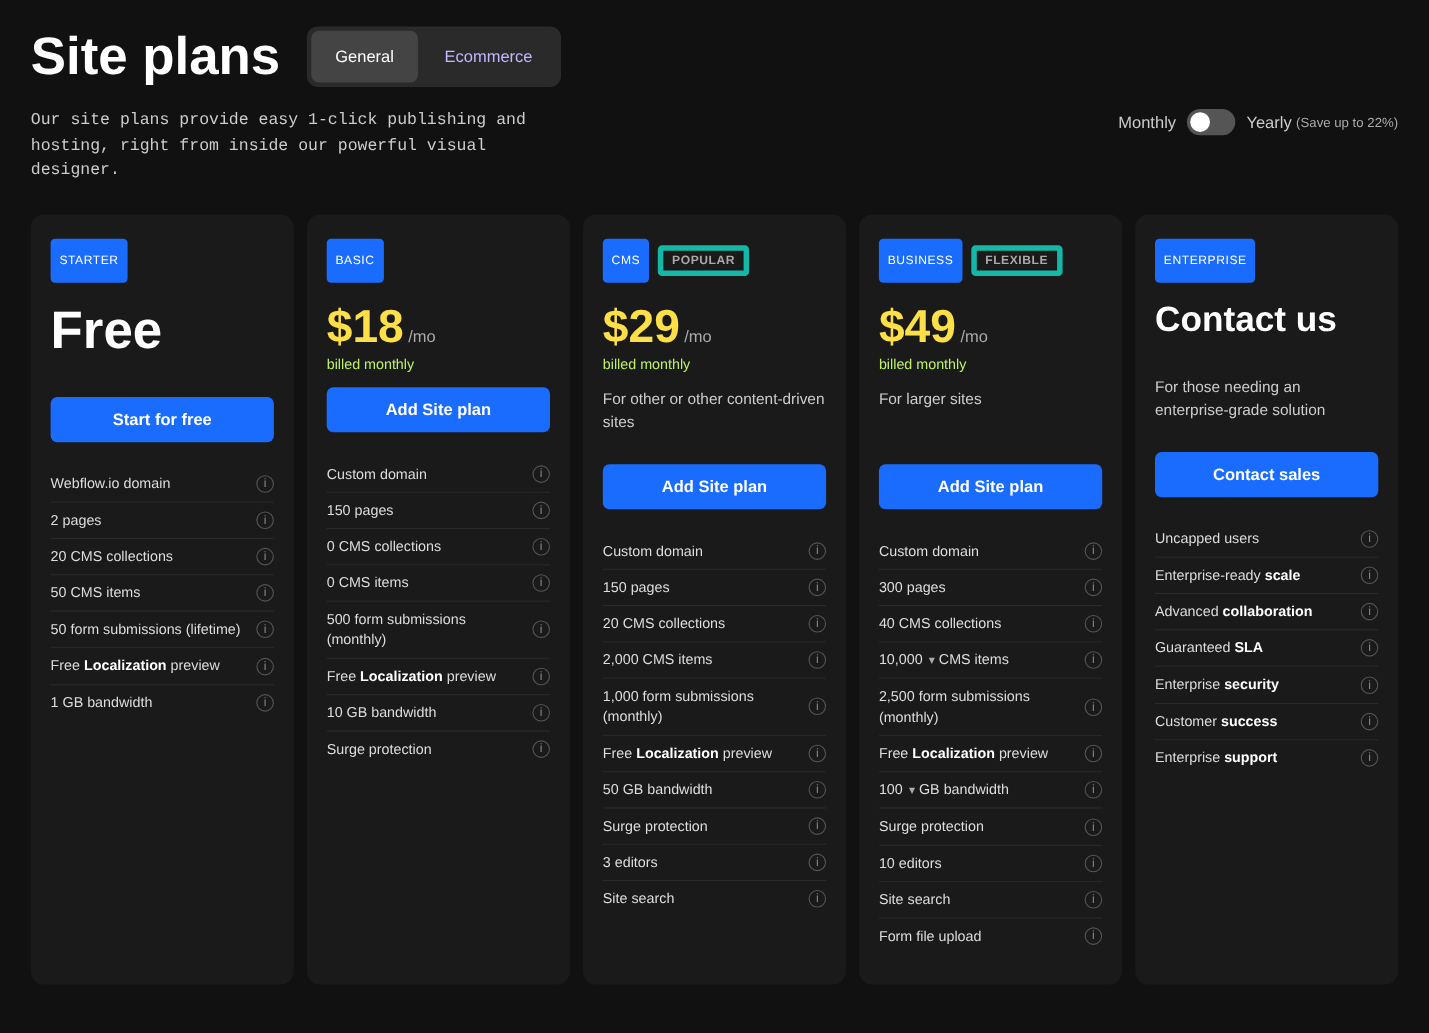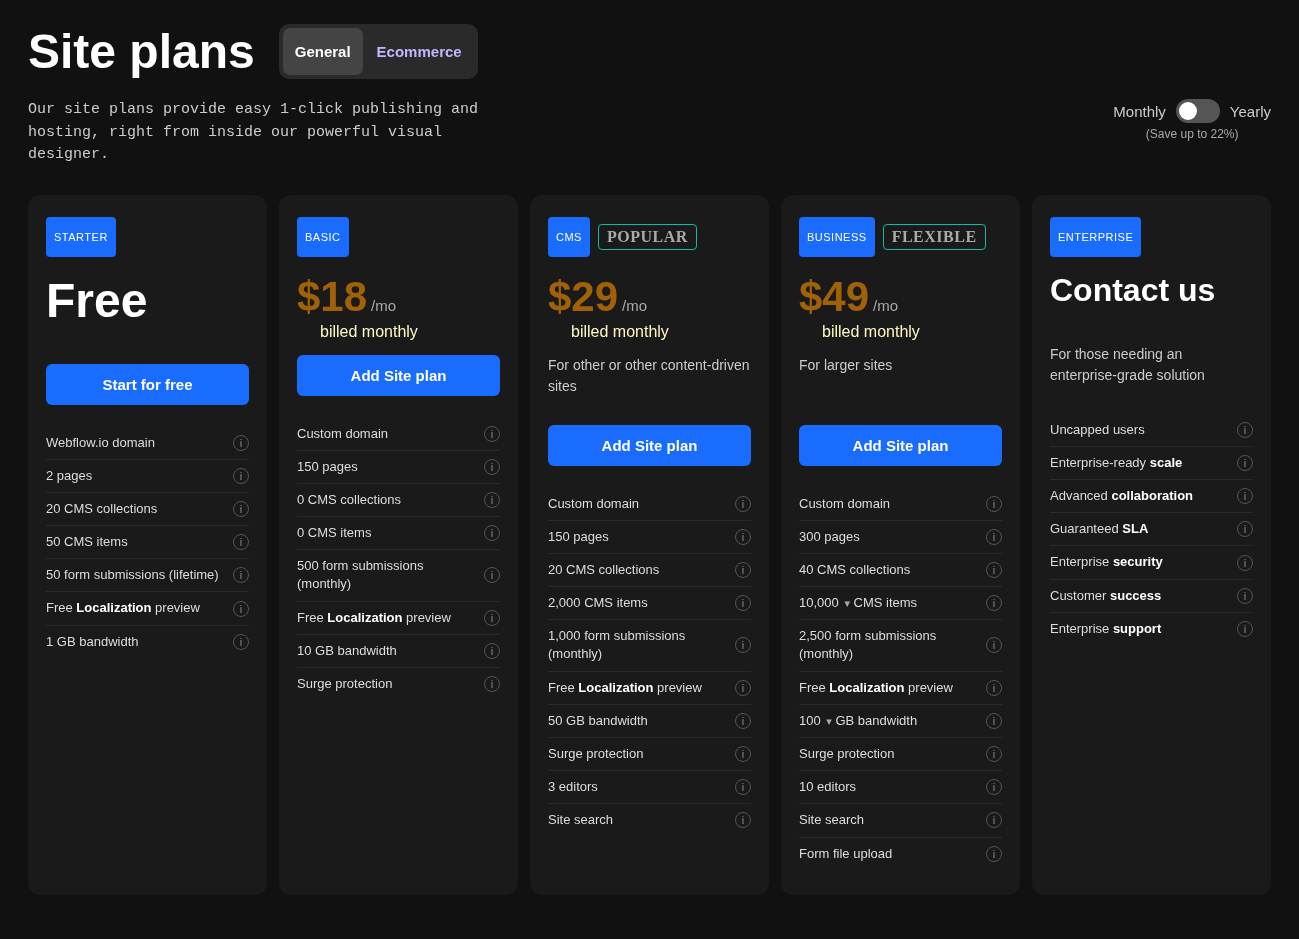--- a/index.html
+++ b/index.html
@@ -23,25 +23,25 @@
       color: #fff;
     }
     .tab-group {
       display: flex;
       background: #2a2a2a;
       border-radius: 10px;
       padding: 4px;
       gap: 2px;
     }
     .tab {
-      padding: 8px 12px;
+      padding: 8px 22px;
       border-radius: 7px;
       font-size: 15px;
       cursor: pointer;
-      font-weight: 700;
+      font-weight: 400;
       border: none;
       outline: none;
     }
     .tab.active {
       background: #444;
       color: #fff;
     }
     .tab.inactive {
       background: transparent;
       color: #c4b5fd;
@@ -56,21 +56,21 @@
     }
     .subtitle-text {
       font-size: 15px;
       color: #ccc;
       max-width: 500px;
       line-height: 1.5;
       font-family: Liberation Mono, monospace;
     }
     .billing-toggle-area {
       display: flex;
-      flex-direction: column;
+      flex-direction: row;
       align-items: center;
       gap: 4px;
     }
     .billing-toggle-row {
       display: flex;
       align-items: center;
       gap: 10px;
     }
     .billing-label {
       font-size: 15px;
@@ -127,63 +127,61 @@
       color: #fff;
       font-size: 11px;
       font-weight: 400;
       padding: 14px 8px;
       border-radius: 4px;
       letter-spacing: 0.5px;
     }
     .plan-badge-secondary {
       background: transparent;
       color: #aaa;
-      font-size: 16px;
+      font-size: 11px;
       font-weight: 600;
       padding: 3px 8px;
       border-radius: 4px;
-      border: 1px solid #14b8a6;
+      border: 5px solid #14b8a6;
       letter-spacing: 0.5px;
-      font-family: Liberation Serif, serif;
     }
 
     .plan-price-free {
       font-size: 48px;
       font-weight: 800;
       color: #fff;
       margin-bottom: 4px;
     }
     .plan-price-row {
       display: flex;
       align-items: baseline;
       gap: 4px;
       margin-bottom: 2px;
     }
     .plan-price-amount {
       font-size: 42px;
       font-weight: 800;
-      color: #a16207;
+      color: #fde047;
     }
     .plan-price-unit {
       font-size: 15px;
       color: #aaa;
       font-weight: 400;
     }
     .plan-price-contact {
       font-size: 32px;
       font-weight: 800;
       color: #fff;
       margin-bottom: 4px;
       line-height: 1.1;
     }
     .plan-billing {
-      font-size: 16px;
-      color: #fef9c3;
+      font-size: 13px;
+      color: #bef264;
       margin-bottom: 14px;
-      margin-left: 23px;
     }
     .plan-description {
       font-size: 14px;
       color: #ccc;
       line-height: 1.5;
       margin-bottom: 20px;
       min-height: 50px;
     }
 
     .plan-cta {
@@ -467,20 +465,21 @@
     </div>
       </div>
     </div>
     <div class="plan-card">
       <div class="plan-header">
     <span class="plan-badge">ENTERPRISE</span>
       </div>
       <div class="plan-price-contact">Contact us</div>
       <div class="plan-billing">&nbsp;</div>
       <div class="plan-description">For those needing an enterprise-grade solution</div>
+      <button class="plan-cta">Contact sales</button>
       <div class="feature-list">
         <div class="feature-item">
       <span class="feature-name">Uncapped users</span>
       <span class="feature-info">i</span>
     </div>
         <div class="feature-item">
       <span class="feature-name">Enterprise-ready <b>scale</b></span>
       <span class="feature-info">i</span>
     </div>
         <div class="feature-item">

